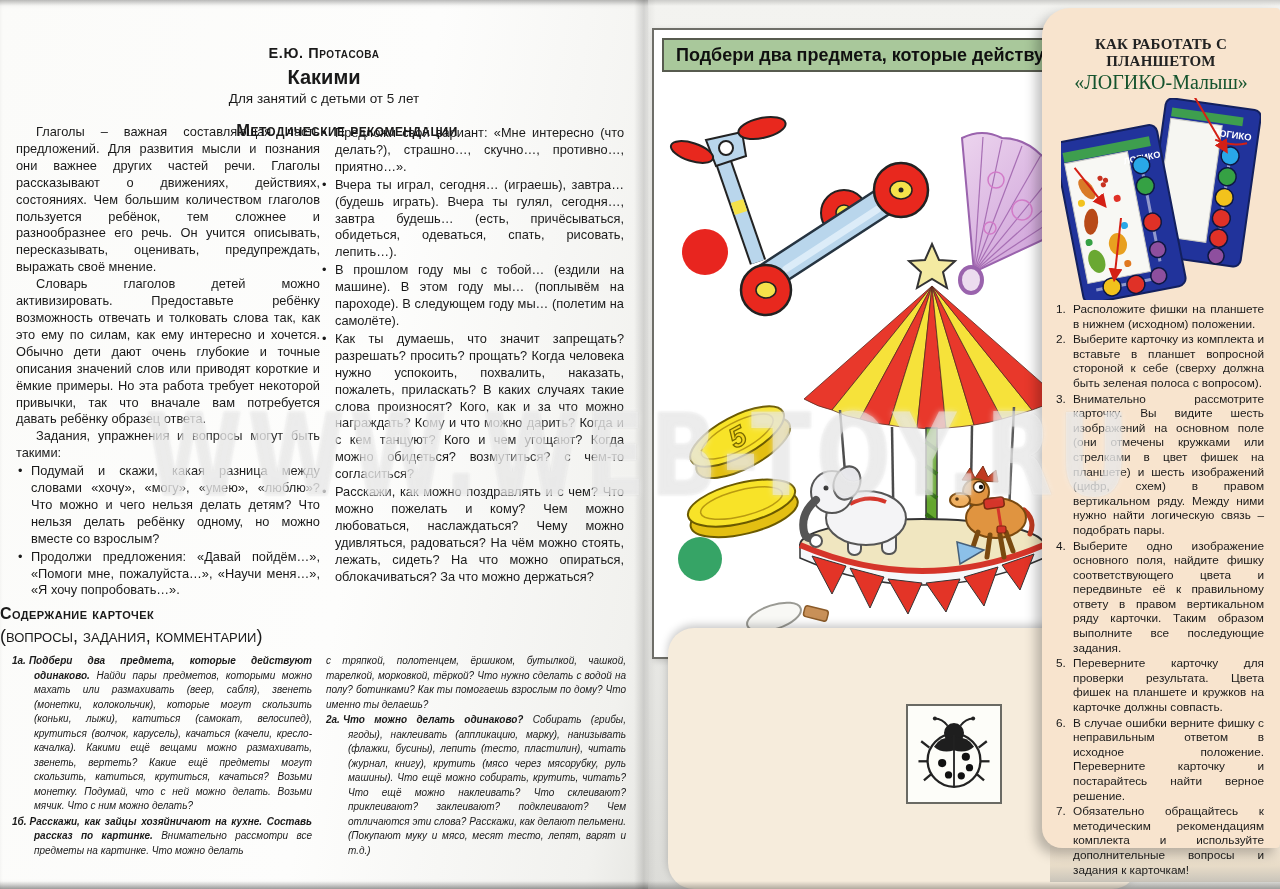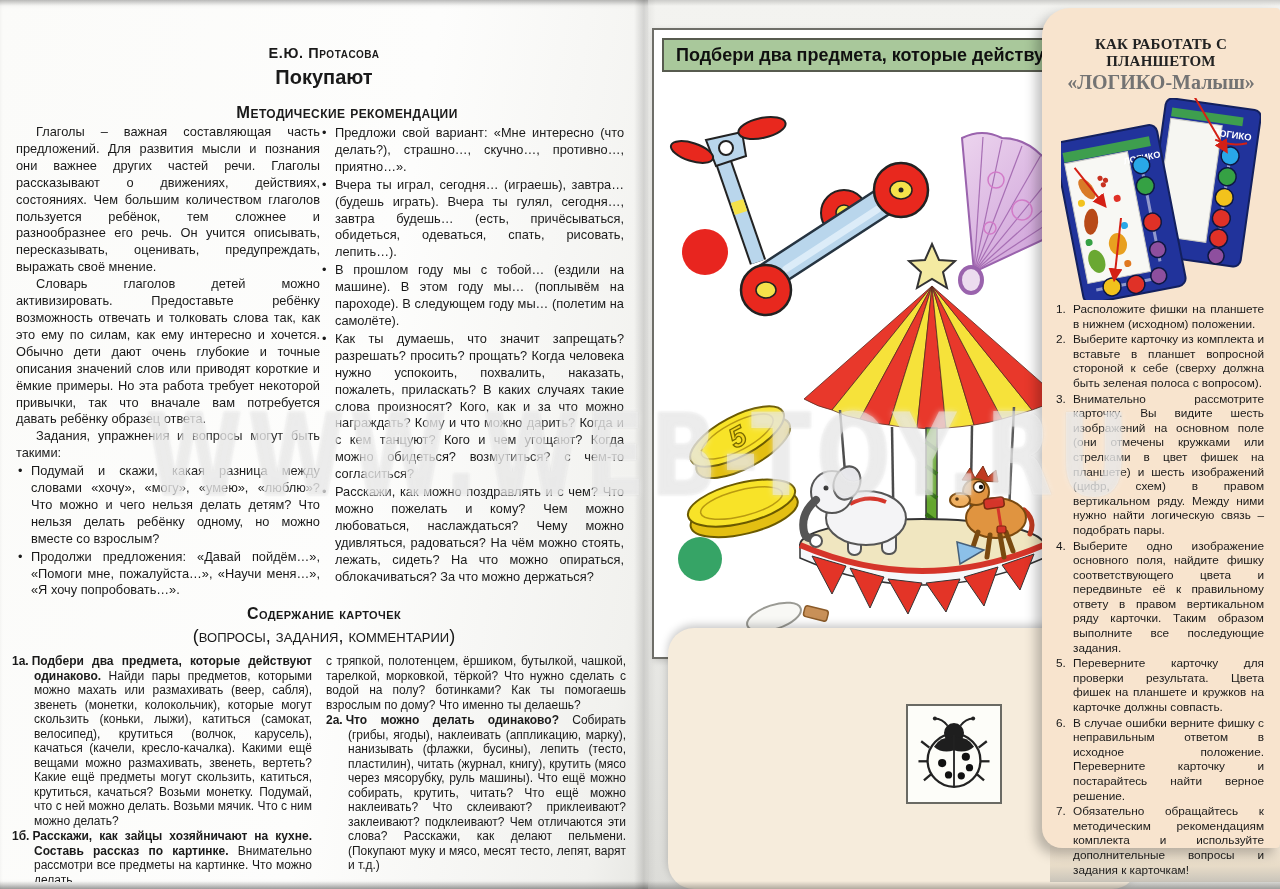--- a/index.html
+++ b/index.html
@@ -15,25 +15,25 @@
   .lp-header{text-align:center;padding-top:44px;line-height:1.25;}
   .author{font-size:14.5px;font-variant:small-caps;letter-spacing:.6px;font-weight:600;}
   .book-title{font-size:20px;font-weight:bold;margin-top:3px;}
   .subtitle{font-size:13.5px;margin-top:1px;}
   .method-heading{font-size:16.5px;font-variant:small-caps;font-weight:600;letter-spacing:.4px;margin-top:12px;margin-left:46px;}
   .columns{position:absolute;left:16px;top:124px;width:608px;height:486px;display:flex;gap:0;overflow:hidden;}
   .col{flex:1;font-size:12.8px;line-height:16.9px;text-align:justify;}
   .col p{margin:0;text-indent:20px;}
   .bullet{position:relative;padding-left:15px;margin-top:1px;}
   .bullet::before{content:"•";position:absolute;left:2px;top:0;}
-  .contents-heading{position:absolute;left:0;top:604px;width:648px;text-align:center;line-height:1.3;}
+  .contents-heading{position:absolute;left:0;top:604px;width:648px;text-align:left;line-height:1.3;}
   .contents-heading .h1{font-size:16px;font-variant:small-caps;font-weight:600;letter-spacing:.4px;}
   .contents-heading .sub{font-size:18px;font-variant:small-caps;}
   .cards-cols{position:absolute;left:12px;top:654px;width:614px;height:228px;display:flex;gap:14px;overflow:hidden;}
-  .ccol{flex:1;font-size:12px;line-height:14.5px;text-align:justify;}
+  .ccol{flex:1;font-size:10px;line-height:14.5px;text-align:justify;font-style:italic;}
   .citem{padding-left:22px;text-indent:-22px;margin-bottom:1px;}
   .citem.cont{padding-left:0;text-indent:0;}
   .cnum{font-weight:bold;margin-right:3px;}
   
   .right-bg{position:absolute;left:648px;top:0;width:632px;height:889px;z-index:0;
     background:linear-gradient(180deg,#f3f3f0 0%,#ededea 60%,#dcdcd8 100%);}
   .gutter{position:absolute;left:634px;top:0;width:22px;height:889px;z-index:2;
     background:linear-gradient(90deg,rgba(0,0,0,0) 0%,rgba(0,0,0,.14) 45%,rgba(0,0,0,.04) 70%,rgba(0,0,0,0) 100%);}
   
   .task-card{position:absolute;left:652px;top:28px;width:400px;height:627px;z-index:3;
@@ -49,21 +49,21 @@
     box-shadow:0 -3px 8px rgba(0,0,0,.22);}
   .ladybug-box{position:absolute;left:238px;top:76px;width:92px;height:96px;
     background:#fdfdf9;border:2px solid #6a6a64;display:flex;align-items:center;justify-content:center;}
   
   .panel{position:absolute;left:1042px;top:8px;width:238px;height:840px;z-index:5;
     background:var(--panel-cream,#f8e4ce);border-radius:28px 4px 4px 20px;
     box-shadow:-6px 6px 12px rgba(0,0,0,.25);}
   .panel-title1{margin-top:28px;text-align:center;font-family:"Liberation Serif","DejaVu Serif",serif;
     font-weight:bold;font-size:15px;letter-spacing:.2px;color:#222;}
   .panel-title2{text-align:center;font-family:"Liberation Serif","DejaVu Serif",serif;
-    font-weight:bold;font-size:20px;margin-top:1px;color:#737373;}
+    font-weight:normal;font-size:20px;margin-top:1px;color:#14532d;}
   .tablets{display:block;margin:4px auto 2px auto;}
   .steps{padding:0 16px 0 14px;}
   .step{display:flex;font-size:11.8px;line-height:14.6px;text-align:justify;margin-bottom:1px;}
   .snum{width:17px;flex:none;}
   .stxt{flex:1;}
   
   .watermark{position:absolute;left:0;top:388px;width:1280px;z-index:9;pointer-events:none;
     text-align:center;font-family:"DejaVu Sans",sans-serif;font-weight:bold;font-size:88px;
     letter-spacing:5px;transform:scaleY(1.3);transform-origin:top;
     color:rgba(255,255,255,.42);text-shadow:0 0 2px rgba(160,160,160,.35),0 0 6px rgba(255,255,255,.5);
@@ -76,21 +76,22 @@
     background:linear-gradient(180deg,#f2e6d4 0%,#e8dcc8 55%,#c9c4ba 100%);}
 </style>
 </head>
 <body>
 
 <div class="right-bg"></div>
 
 <div class="left-page">
   <div class="lp-header">
     <div class="author">Е.Ю. Протасова</div>
-    <div class="book-title">Покупают</div>
+    <div class="book-title">Какими</div>
+    <div class="subtitle">Для занятий с детьми от 5 лет</div>
     <div class="method-heading">Методические рекомендации</div>
   </div>
   <div class="columns">
     <div class="col">
       <p>Глаголы – важная составляющая часть предложений. Для развития мысли и познания они важнее других частей речи. Глаголы рассказывают о движениях, действиях, состояниях. Чем большим количеством глаголов пользуется ребёнок, тем сложнее и разнообразнее его речь. Он учится описывать, пересказывать, оценивать, предупреждать, выражать своё мнение.</p>
       <p>Словарь глаголов детей можно активизировать. Предоставьте ребёнку возможность отвечать и толковать слова так, как это ему по силам, как ему интересно и хочется. Обычно дети дают очень глубокие и точные описания значений слов или приводят короткие и ёмкие примеры. Но эта работа требует некоторой привычки, так что вначале вам потребуется давать ребёнку образец ответа.</p>
       <p>Задания, упражнения и вопросы могут быть такими:</p>
       <div class="bullet">Подумай и скажи, какая разница между словами «хочу», «могу», «умею», «люблю»? Что можно и чего нельзя делать детям? Что нельзя делать ребёнку одному, но можно вместе со взрослым?</div>
       <div class="bullet">Продолжи предложения: «Давай пойдём…», «Помоги мне, пожалуйста…», «Научи меня…», «Я хочу попробовать…».</div>
     </div>

